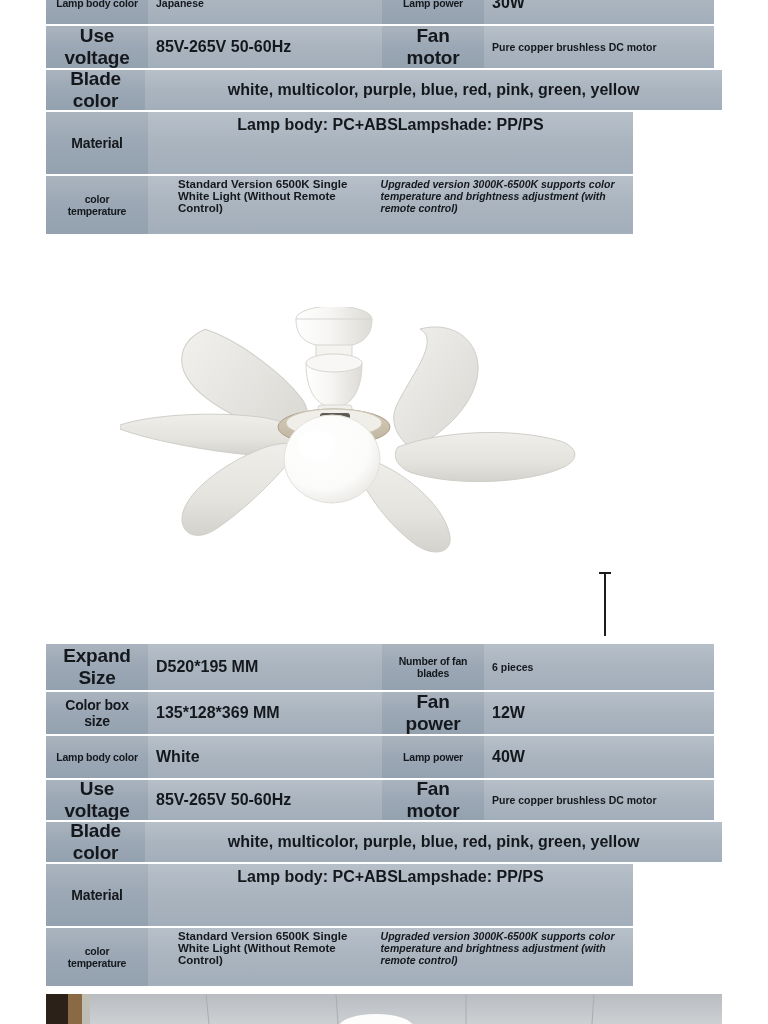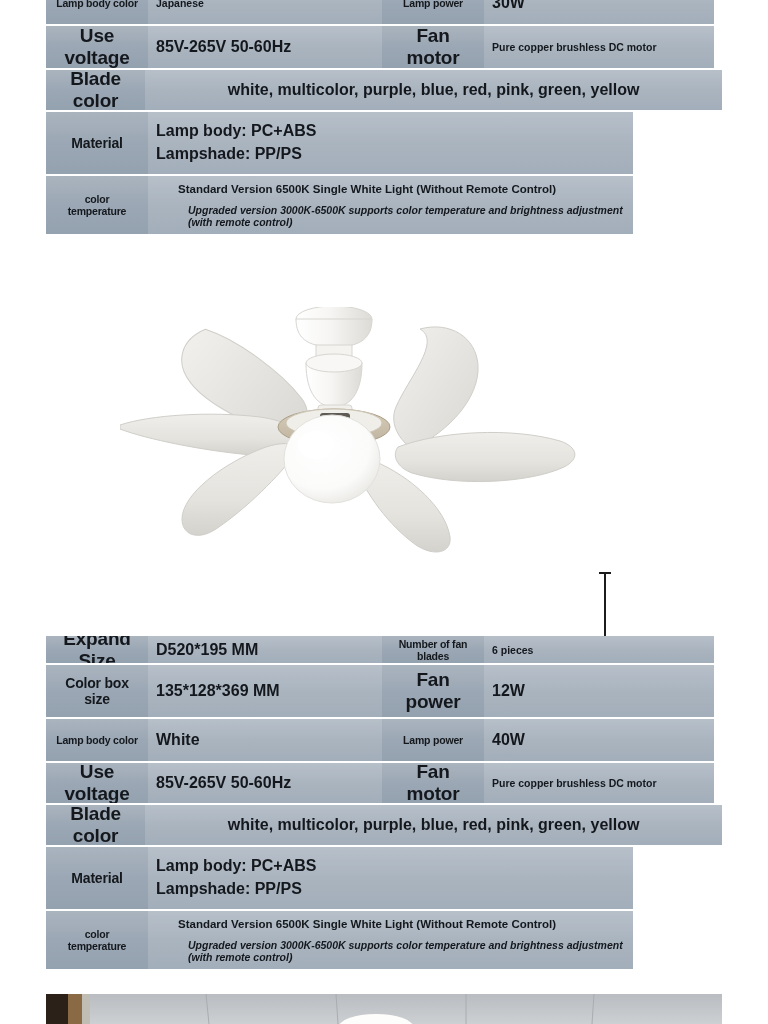--- a/index.html
+++ b/index.html
@@ -52,21 +52,21 @@
     background: linear-gradient(180deg, #b7c0c9 0%, #aab4bf 50%, #a2aeba 100%);
     justify-content: flex-start;
   }
 
   
   .c-lab1  { width: 102px; }
   .c-val1  { width: 234px; }
   .c-lab2  { width: 102px; }
   .c-val2  { width: 230px; }
   .c-wide  { width: 596px; }
-  .c-full  { width: 485px; flex-direction: column; align-items: flex-start; justify-content: center; }
+  .c-full  { width: 485px; flex-direction: row; align-items: flex-start; justify-content: center; }
 
   .t-big    { font-size: 19px; font-weight: bold; }
   .t-mid    { font-size: 16px; font-weight: bold; }
   .t-tiny   { font-size: 10.5px; font-weight: bold; }
   .t-norm   { font-size: 14px; font-weight: bold; }
 
   .stack-line { line-height: 1.05; padding: 3px 0; }
   .ct-line-1 { font-size: 11.5px; font-weight: bold; padding-left: 22px; }
   .ct-line-2 { font-size: 10.5px; font-weight: bold; padding-left: 32px; font-style: italic; }
 
@@ -248,27 +248,27 @@
   </div>
 
   <div class="dim-v"></div>
   <div class="dim-v-label">H195mm</div>
 
   <div class="dim-h"></div>
   <div class="dim-h-label">D520mm</div>
 </div>
 
 <div class="spec-table" id="table-bottom" style="top:636px;">
-    <div class="spec-row" style="height: 27px;">
+    <div class="spec-row" style="height: 46px; margin-top: 8px;">
       <div class="cell cell-label c-lab1 t-big">Expand Size</div>
       <div class="cell cell-value c-val1 t-mid">D520*195   MM</div>
       <div class="cell cell-label c-lab2 t-tiny">Number of fan blades</div>
       <div class="cell cell-value c-val2 t-tiny">6 pieces</div>
     </div>
-    <div class="spec-row" style="height: 52px;">
+    <div class="spec-row" style="height: 42px;">
       <div class="cell cell-label c-lab1 t-norm">Color box size</div>
       <div class="cell cell-value c-val1 t-mid">135*128*369   MM</div>
       <div class="cell cell-label c-lab2 t-big">Fan power</div>
       <div class="cell cell-value c-val2 t-mid">12W</div>
     </div>
     <div class="spec-row" style="height: 42px;">
       <div class="cell cell-label c-lab1 t-tiny label-2line">Lamp body color</div>
       <div class="cell cell-value c-val1 t-mid">White</div>
       <div class="cell cell-label c-lab2 t-tiny">Lamp power</div>
       <div class="cell cell-value c-val2 t-mid">40W</div>

